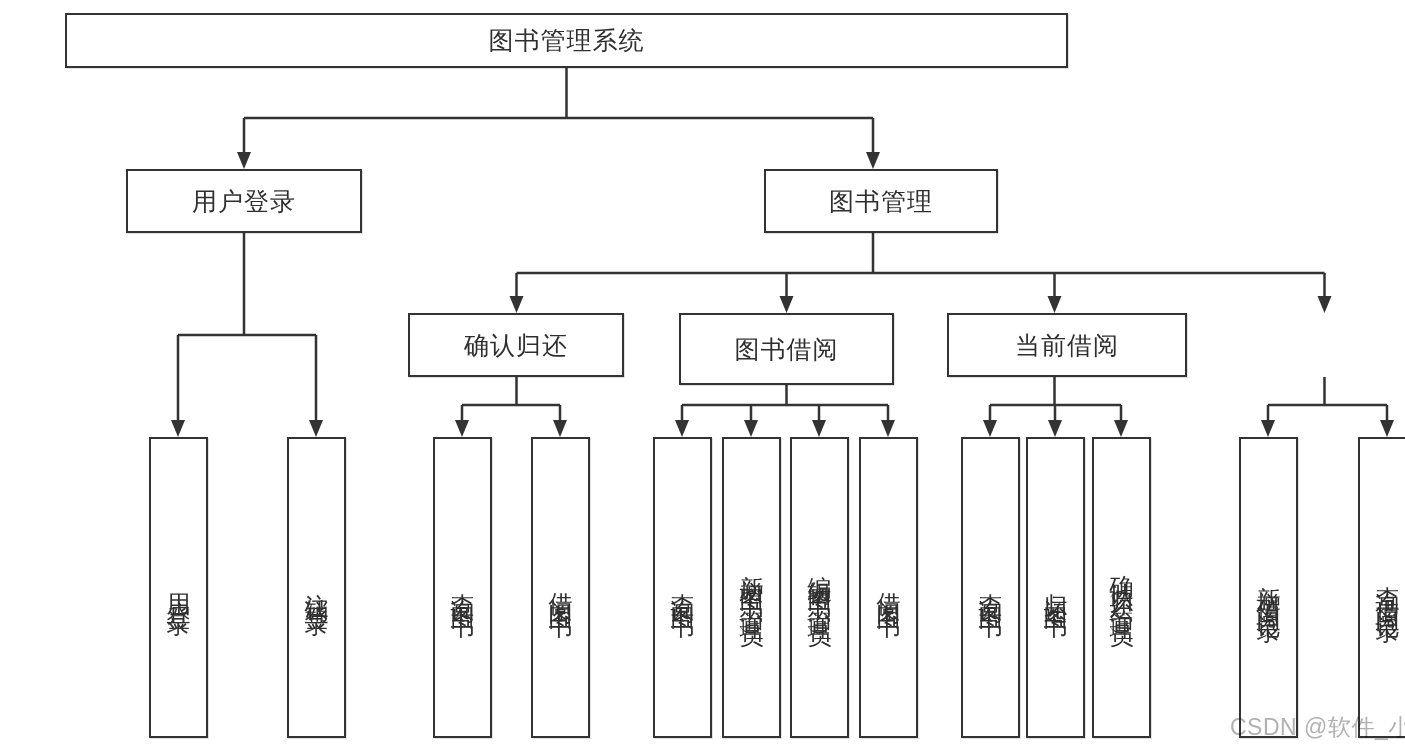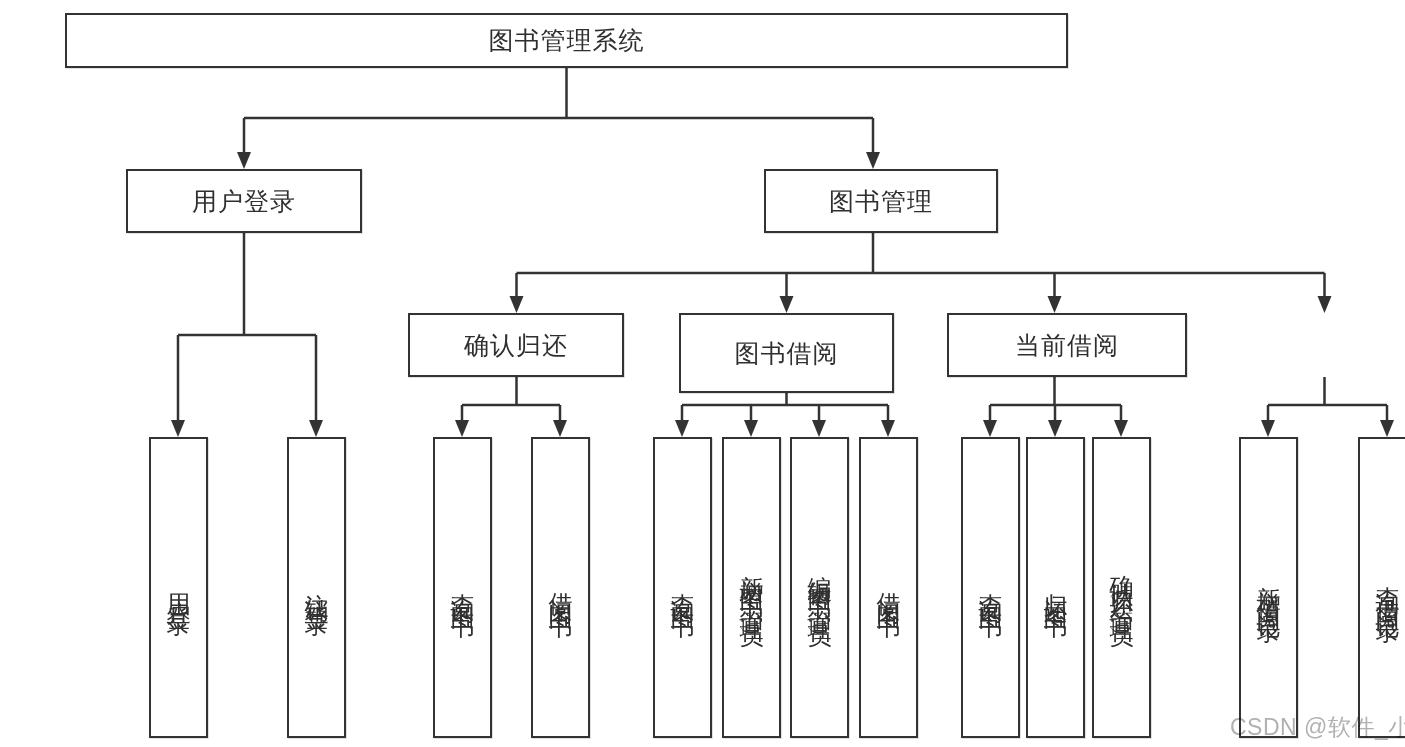--- a/index.html
+++ b/index.html
@@ -72,21 +72,21 @@
   <div class="box" style="left:82px;top:169px;width:236px;height:64px;">
     <span class="hlabel">用户登录</span>
   </div>
   <div class="box" style="left:720px;top:169px;width:234px;height:64px;">
     <span class="hlabel">图书管理</span>
   </div>
 
   <div class="box" style="left:364px;top:313px;width:216px;height:64px;">
     <span class="hlabel">确认归还</span>
   </div>
-  <div class="box" style="left:635px;top:313px;width:215px;height:80px;">
+  <div class="box" style="left:635px;top:313px;width:215px;height:72px;">
     <span class="hlabel">图书借阅</span>
   </div>
   <div class="box" style="left:903px;top:313px;width:240px;height:64px;">
     <span class="hlabel">当前借阅</span>
   </div>
 
   <div class="box leaf" style="left:105px;top:437px;width:59px;height:301px;">
     <span class="vtext">用户登录</span>
   </div>
   <div class="box leaf" style="left:243px;top:437px;width:59px;height:301px;">

